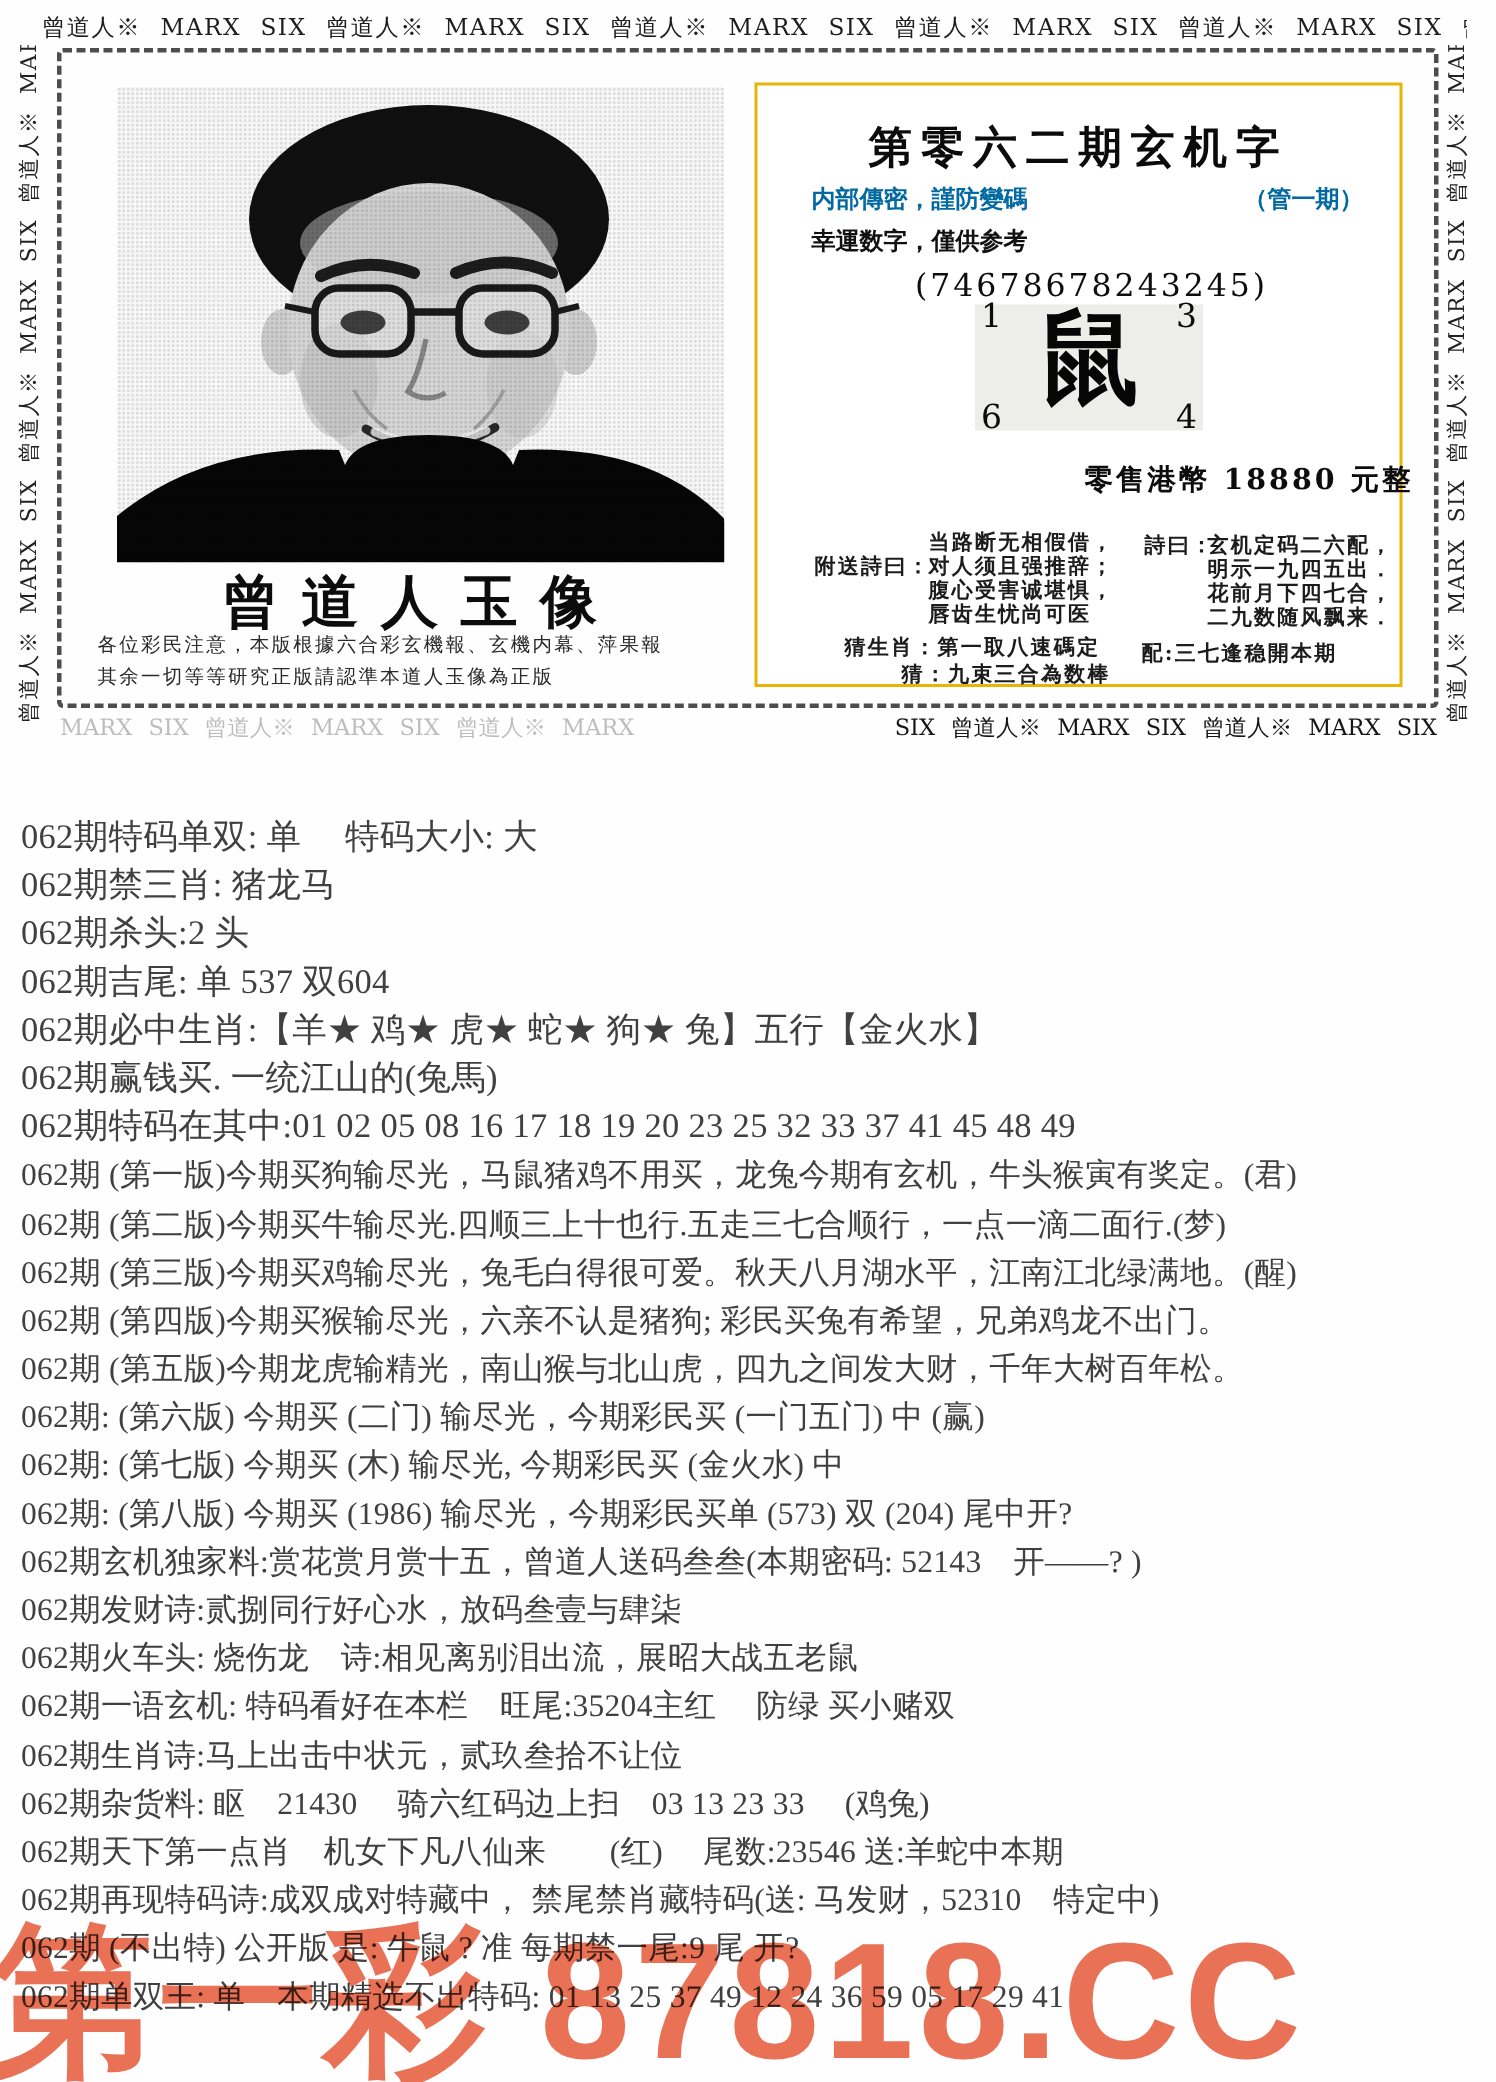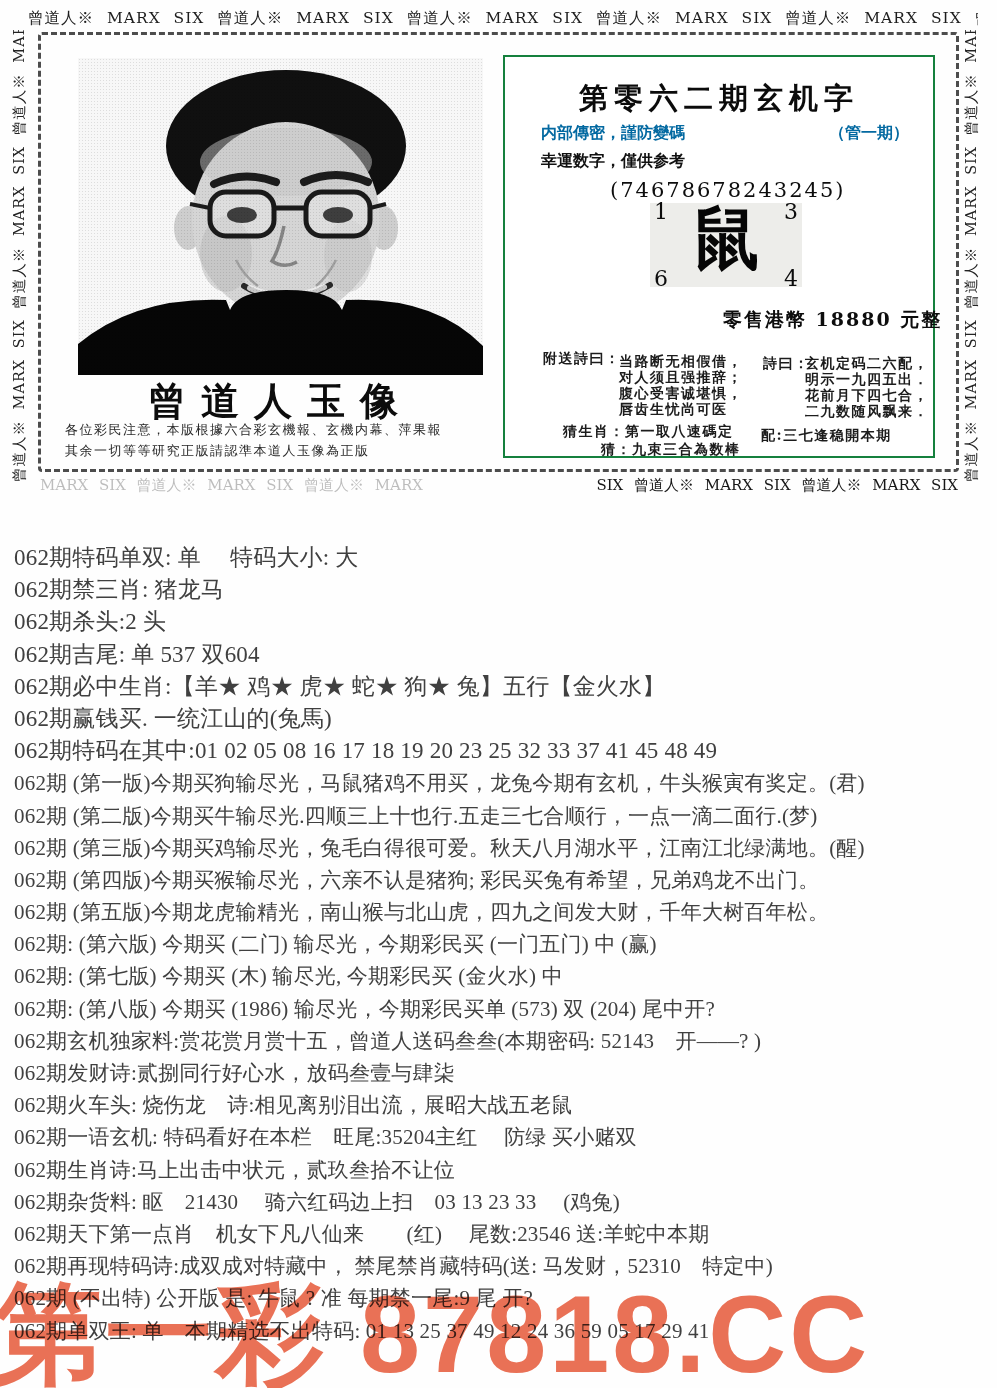--- a/index.html
+++ b/index.html
@@ -50,21 +50,21 @@
   .note{
     position:absolute; left:24px; width:440px;
     font-family:"DejaVu Serif", serif; font-size:13px; color:#2a2a2a;
     letter-spacing:1.5px; white-space:nowrap;
   }
   .note1{ top:386px; }
   .note2{ top:407px; }
   
   .mystic-box{
     position:absolute; left:462px; top:20px; width:432px; height:403px;
-    border:2px solid #15803d; box-sizing:border-box; background:#fff;
+    border:2px solid #eab308; box-sizing:border-box; background:#fff;
   }
   .mb-title{
     position:absolute; top:22px; left:0; width:100%; text-align:center;
     font-family:"DejaVu Serif", serif; font-weight:bold; font-size:29px;
     letter-spacing:6px; color:#0b0b0b; white-space:nowrap;
   }
   .mb-sub{
     position:absolute; top:66px; left:36px; right:24px; display:flex;
     justify-content:space-between; font-family:"DejaVu Serif", serif;
     font-weight:bold; font-size:16px; color:#0369a1; white-space:nowrap;
@@ -97,21 +97,21 @@
   }
   .mb-price{
     position:absolute; top:250px; left:218px;
     font-family:"DejaVu Serif", serif; font-weight:bold; font-size:19px;
     letter-spacing:2px; color:#0d0d0d; white-space:nowrap;
   }
   .poem-label, .poem-line, .guess-line, .match-line{
     position:absolute; font-family:"DejaVu Serif", serif; font-weight:bold;
     font-size:14px; letter-spacing:1.5px; color:#1c1c1c; white-space:nowrap;
   }
-  .pl-left{ left:38px; top:293px; }
+  .pl-left{ left:38px; top:312px; }
   .lp1{ left:114px; top:296px; } .lp2{ left:114px; top:312px; }
   .lp3{ left:114px; top:328px; } .lp4{ left:114px; top:344px; }
   .guess1{ left:58px; top:366px; }
   .guess2{ left:96px; top:384px; }
   .pl-right{ left:258px; top:298px; }
   .rp1{ left:300px; top:298px; } .rp2{ left:300px; top:314px; }
   .rp3{ left:300px; top:330px;font-family:Liberation Serif, serif; } .rp4{ left:300px; top:346px; }
   .match-line{ left:256px; top:370px; }
   
   .body-text{ position:absolute; left:14px; top:542px; width:983px; }

